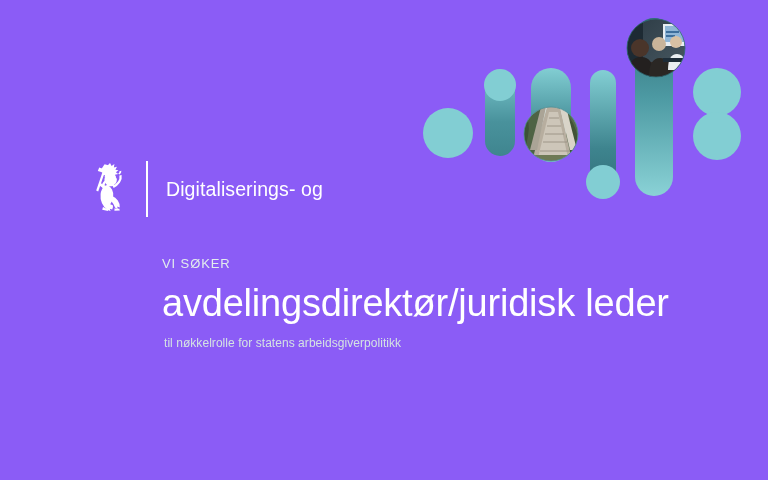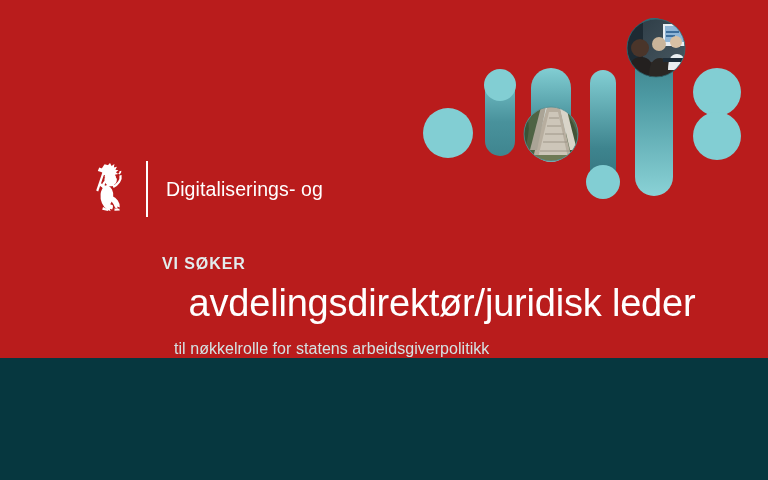--- a/index.html
+++ b/index.html
@@ -12,22 +12,22 @@
     width: 768px;
     height: 480px;
     overflow: hidden;
     font-family: "Liberation Sans", sans-serif;
     -webkit-font-smoothing: antialiased;
   }
 
   .poster {
     position: relative;
     width: 768px;
-    height: 358px;
-    background: #b91c1c;
+    height: 480px;
+    background: #8b5cf6;
     overflow: hidden;
   }
 
   
   .decor {
     position: absolute;
     top: 0;
     left: 420px;
     width: 348px;
     height: 215px;
@@ -67,42 +67,41 @@
 
   
   .headline-block {
     position: absolute;
     left: 162px;
     top: 254px;
     width: 560px;
   }
   .kicker {
     color: #e2eced;
-    font-size: 16px;
+    font-size: 13px;
     letter-spacing: 0.9px;
-    font-weight: 700;
+    font-weight: 400;
     line-height: 20px;
     margin: 0 0 7px 0;
   }
   .headline {
     color: #ffffff;
     font-size: 38px;
     font-weight: 300;
     line-height: 44px;
     letter-spacing: -0.2px;
     margin: 0 0 6px 0;
     white-space: nowrap;
-    text-align: center;
   }
   .subline {
     color: #d4e2e3;
-    font-size: 16px;
+    font-size: 12px;
     font-weight: 400;
     line-height: 24px;
-    margin: 12px;
+    margin: 2px;
     letter-spacing: 0.05px;
   }
 </style>
 </head>
 <body>
 
 <div class="poster">
 
   <div class="decor">
     <svg width="348" height="215" viewBox="0 0 348 215" xmlns="http://www.w3.org/2000/svg">

